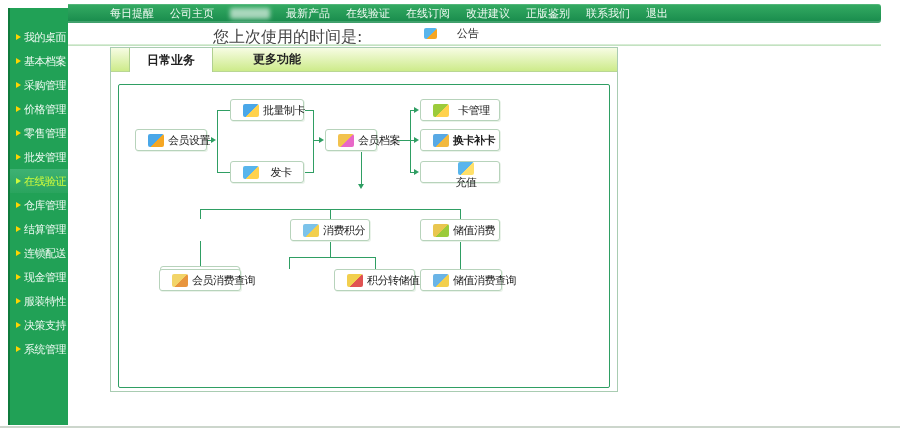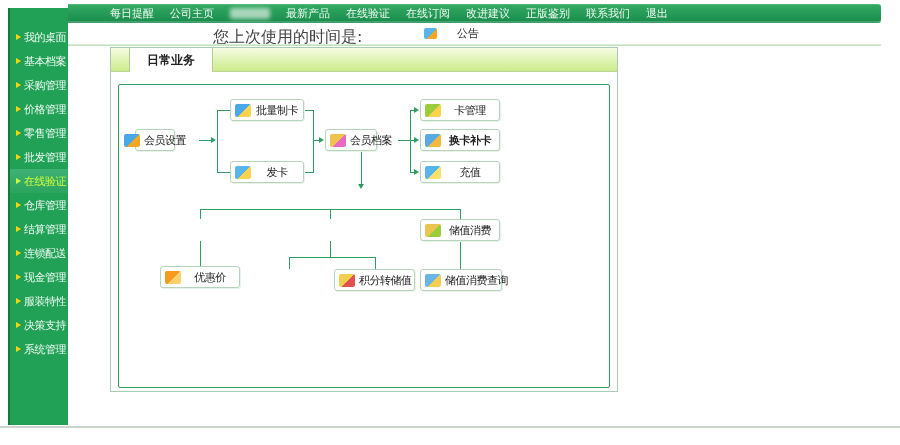--- a/index.html
+++ b/index.html
@@ -36,21 +36,21 @@
             border-bottom:1px solid #b9d794;}
   .tab{position:absolute;top:0;height:23px;display:flex;align-items:center;justify-content:center;
        font-size:12px;font-weight:bold;color:#222;cursor:pointer;}
   .tab.active{left:18px;width:82px;background:#fff;border-left:1px solid #b0d090;
               border-right:1px solid #b0d090;height:24px;}
   .tab.plain{left:112px;width:108px;}
   
   .flowbox{position:absolute;left:7px;top:36px;width:490px;height:302px;background:#fff;
            border:1px solid #2f9e63;border-radius:2px;}
   .node{position:absolute;height:22px;background:#fff;border:1px solid #b7d3bb;border-radius:3px;
-        display:flex;align-items:center;box-sizing:border-box;padding-left:4px;cursor:pointer;
+        display:flex;align-items:center;box-sizing:border-box;padding-left:12px;cursor:pointer;
         box-shadow:1px 1px 0 #eaf3ea;}
   .nicon{width:16px;height:13px;border-radius:2px;flex:none;}
   .nlabel{flex:1;text-align:center;font-size:11px;color:#222;letter-spacing:-.5px;
           white-space:nowrap;margin:0 4px;}
   .hline,.vline{position:absolute;background:#2f9e63;}
   .hline{height:1px;} .vline{width:1px;}
   .arr-r{position:absolute;width:0;height:0;border-left:5px solid #2f9e63;
          border-top:3px solid transparent;border-bottom:3px solid transparent;}
   .arr-d{position:absolute;width:0;height:0;border-top:5px solid #2f9e63;
          border-left:3px solid transparent;border-right:3px solid transparent;}
@@ -137,20 +137,21 @@
   <span class="lastuse">您上次使用的时间是:</span>
   <div class="announce">
     <span class="a-icon" style="background: linear-gradient(135deg, rgb(88, 181, 236) 0px, rgb(88, 181, 236) 55%, rgb(245, 166, 35) 55%, rgb(245, 166, 35) 100%);"></span>
     <span>公告</span>
   </div>
   <div class="divider"></div>
 
   <div class="panel">
     <div class="tabstrip">
       <div class="tab active">日常业务</div>
+      <div class="tab plain">更多功能</div>
     </div>
 
     <div class="flowbox">
 
       <div>
         <div class="hline" style="left:80px;top:55px;width:13px;"></div>
         <div class="arr-r" style="left:92px;top:52px;"></div>
         <div class="vline" style="left:98px;top:25px;height:63px;"></div>
         <div class="hline" style="left:98px;top:25px;width:13px;"></div>
         <div class="hline" style="left:98px;top:87px;width:13px;"></div>
@@ -179,21 +180,21 @@
         <div class="vline" style="left:341px;top:124px;height:10px;"></div>
 
         <div class="vline" style="left:81px;top:156px;height:28px;"></div>
         <div class="vline" style="left:211px;top:156px;height:16px;"></div>
         <div class="hline" style="left:170px;top:172px;width:86px;"></div>
         <div class="vline" style="left:170px;top:172px;height:12px;"></div>
         <div class="vline" style="left:256px;top:172px;height:12px;"></div>
         <div class="vline" style="left:341px;top:156px;height:28px;"></div>
       </div>
 
-      <div class="node" style="left:16px;top:44px;width:40px;justify-content:center;">
+      <div class="node" style="left:16px;top:44px;width:72px;">
           <span class="nicon" style="background: linear-gradient(135deg, rgb(74, 167, 232) 0px, rgb(74, 167, 232) 55%, rgb(245, 166, 35) 55%, rgb(245, 166, 35) 100%);"></span>
           <span class="nlabel">会员设置</span>
         </div>
       <div class="node" style="left:111px;top:14px;width:74px;">
           <span class="nicon" style="background: linear-gradient(135deg, rgb(74, 167, 232) 0px, rgb(74, 167, 232) 55%, rgb(255, 210, 77) 55%, rgb(255, 210, 77) 100%);"></span>
           <span class="nlabel">批量制卡</span>
         </div>
       <div class="node" style="left:111px;top:76px;width:74px;">
           <span class="nicon" style="background: linear-gradient(135deg, rgb(88, 181, 236) 0px, rgb(88, 181, 236) 55%, rgb(255, 210, 77) 55%, rgb(255, 210, 77) 100%);"></span>
           <span class="nlabel">发卡</span>
@@ -203,34 +204,42 @@
           <span class="nlabel">会员档案</span>
         </div>
       <div class="node" style="left:301px;top:14px;width:80px;">
           <span class="nicon" style="background: linear-gradient(135deg, rgb(156, 203, 59) 0px, rgb(156, 203, 59) 55%, rgb(255, 210, 77) 55%, rgb(255, 210, 77) 100%);"></span>
           <span class="nlabel">卡管理</span>
         </div>
       <div class="node" style="left:301px;top:44px;width:80px;font-weight:bold;">
           <span class="nicon" style="background: linear-gradient(135deg, rgb(88, 169, 228) 0px, rgb(88, 169, 228) 55%, rgb(242, 185, 62) 55%, rgb(242, 185, 62) 100%);"></span>
           <span class="nlabel">换卡补卡</span>
         </div>
-      <div class="node" style="left:301px;top:76px;width:80px;">
+      <div class="node" style="left:301px;top:76px;width:80px;flex-direction:column;">
           <span class="nicon" style="background: linear-gradient(135deg, rgb(88, 181, 236) 0px, rgb(88, 181, 236) 55%, rgb(255, 224, 106) 55%, rgb(255, 224, 106) 100%);"></span>
           <span class="nlabel">充值</span>
         </div>
 
       <div class="node" style="left:41px;top:134px;width:80px;margin-top:47px;">
           <span class="nicon" style="background: linear-gradient(135deg, rgb(245, 155, 30) 0px, rgb(245, 155, 30) 55%, rgb(255, 207, 110) 55%, rgb(255, 207, 110) 100%);"></span>
           <span class="nlabel">优惠价</span>
         </div>
+      <div class="node" style="left:171px;top:134px;width:80px;">
+          <span class="nicon" style="background: linear-gradient(135deg, rgb(124, 195, 234) 0px, rgb(124, 195, 234) 55%, rgb(242, 207, 78) 55%, rgb(242, 207, 78) 100%);"></span>
+          <span class="nlabel">消费积分</span>
+        </div>
       <div class="node" style="left:301px;top:134px;width:80px;">
           <span class="nicon" style="background: linear-gradient(135deg, rgb(233, 198, 79) 0px, rgb(233, 198, 79) 55%, rgb(156, 203, 59) 55%, rgb(156, 203, 59) 100%);"></span>
           <span class="nlabel">储值消费</span>
         </div>
 
+      <div class="node" style="left:40px;top:184px;width:82px;">
+          <span class="nicon" style="background: linear-gradient(135deg, rgb(242, 212, 104) 0px, rgb(242, 212, 104) 55%, rgb(232, 149, 62) 55%, rgb(232, 149, 62) 100%);"></span>
+          <span class="nlabel">会员消费查询</span>
+        </div>
       <div class="node" style="left:215px;top:184px;width:81px;">
           <span class="nicon" style="background: linear-gradient(135deg, rgb(242, 207, 78) 0px, rgb(242, 207, 78) 55%, rgb(224, 82, 82) 55%, rgb(224, 82, 82) 100%);"></span>
           <span class="nlabel">积分转储值</span>
         </div>
       <div class="node" style="left:301px;top:184px;width:82px;">
           <span class="nicon" style="background: linear-gradient(135deg, rgb(106, 180, 230) 0px, rgb(106, 180, 230) 55%, rgb(242, 207, 78) 55%, rgb(242, 207, 78) 100%);"></span>
           <span class="nlabel">储值消费查询</span>
         </div>
     </div>
   </div>

